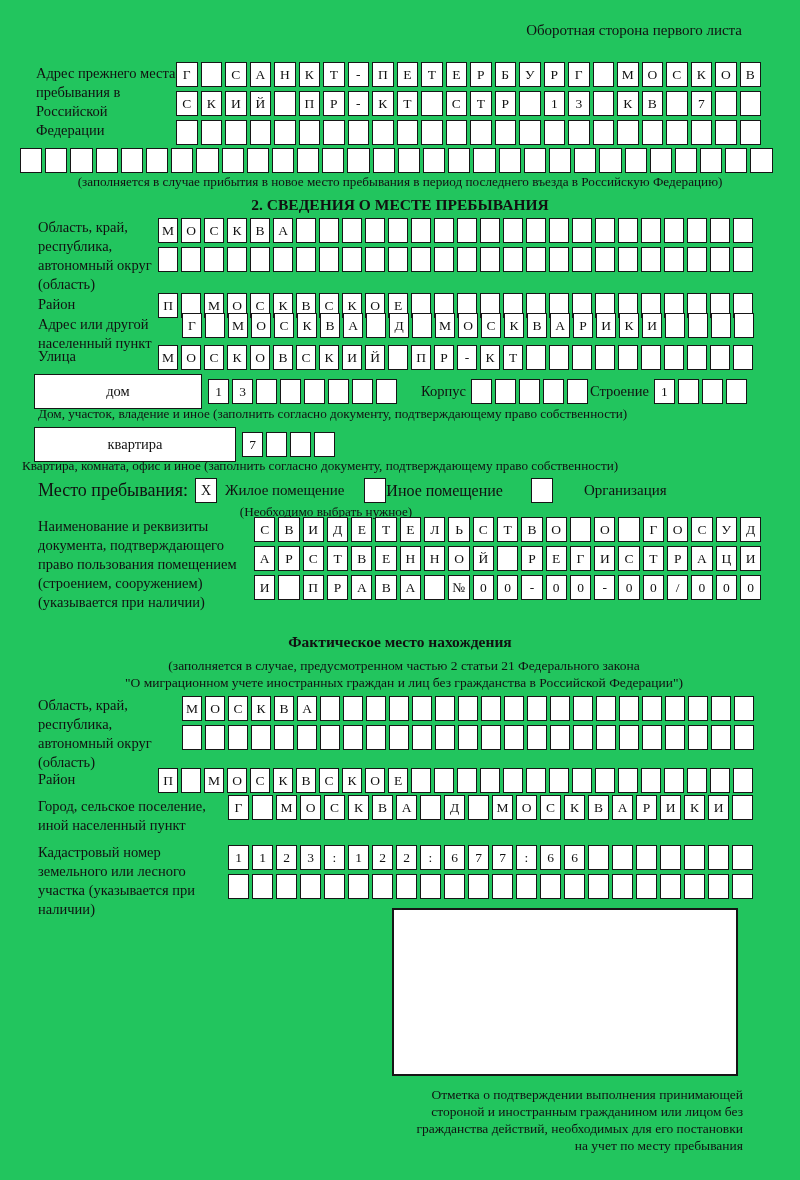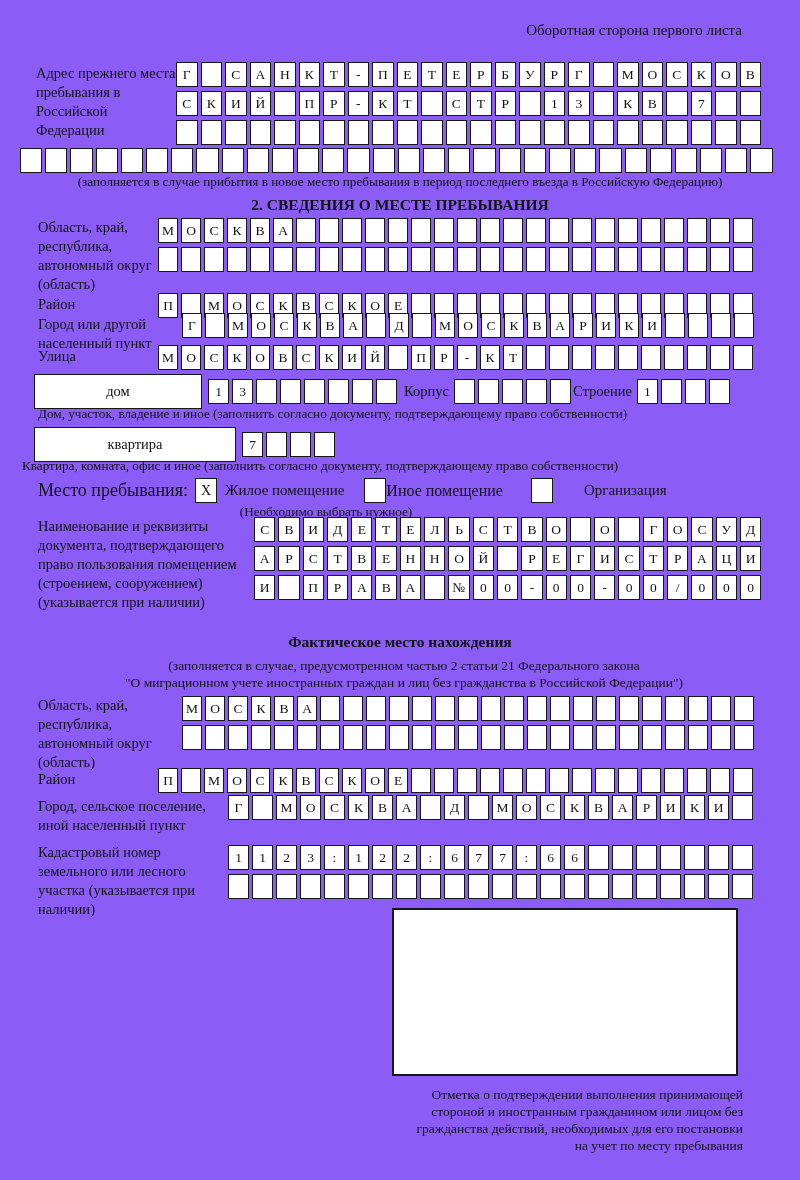--- a/index.html
+++ b/index.html
@@ -1,17 +1,17 @@
 <!DOCTYPE html>
 <html><head>
 <meta charset="utf-8">
 <style>
   html,body{margin:0;padding:0;background:#fff;}
   .page{
-    position:relative;width:800px;height:1180px;background:#8b5cf6;
+    position:relative;width:800px;height:1180px;background:#22c55e;
     font-family:"Liberation Serif","DejaVu Serif",serif;color:#111;overflow:hidden;
   }
   .abs{position:absolute;}
   .lbl{font-size:14.5px;line-height:19px;color:#111;}
   .grid{position:absolute;display:flex;gap:3px;}
   .cell{
     height:25px;box-sizing:border-box;border:1.5px solid #161616;background:#fff;
     display:flex;align-items:center;justify-content:center;
     font-size:13.5px;line-height:1;color:#111;flex:0 0 auto;
   }
@@ -242,21 +242,21 @@
       <div class="cell"></div>
       <div class="cell"></div>
       <div class="cell"></div>
       <div class="cell"></div>
       <div class="cell"></div>
       <div class="cell"></div>
       <div class="cell"></div>
       <div class="cell"></div>
     </div>
 
-  <div class="abs lbl" style="left:38px;top:315px;width:146px;">Город или другой населенный пункт</div>
+  <div class="abs lbl" style="left:38px;top:315px;width:146px;">Адрес или другой населенный пункт</div>
   <div class="grid g25" style="left:182px;top:313px;">
       <div class="cell">Г</div>
       <div class="cell"></div>
       <div class="cell">М</div>
       <div class="cell">О</div>
       <div class="cell">С</div>
       <div class="cell">К</div>
       <div class="cell">В</div>
       <div class="cell">А</div>
       <div class="cell"></div>
@@ -313,21 +313,21 @@
     <div class="grid gsm" style="margin-left:6px;">
         <div class="cell">1</div>
         <div class="cell">3</div>
         <div class="cell"></div>
         <div class="cell"></div>
         <div class="cell"></div>
         <div class="cell"></div>
         <div class="cell"></div>
         <div class="cell"></div>
       </div>
-    <div class="lbl" style="margin-left:7px;">Корпус</div>
+    <div class="lbl" style="margin-left:24px;">Корпус</div>
     <div class="grid gsm" style="margin-left:5px;">
         <div class="cell"></div>
         <div class="cell"></div>
         <div class="cell"></div>
         <div class="cell"></div>
         <div class="cell"></div>
       </div>
     <div class="lbl" style="margin-left:2px;">Строение</div>
     <div class="grid gsm" style="margin-left:5px;">
         <div class="cell">1</div>

